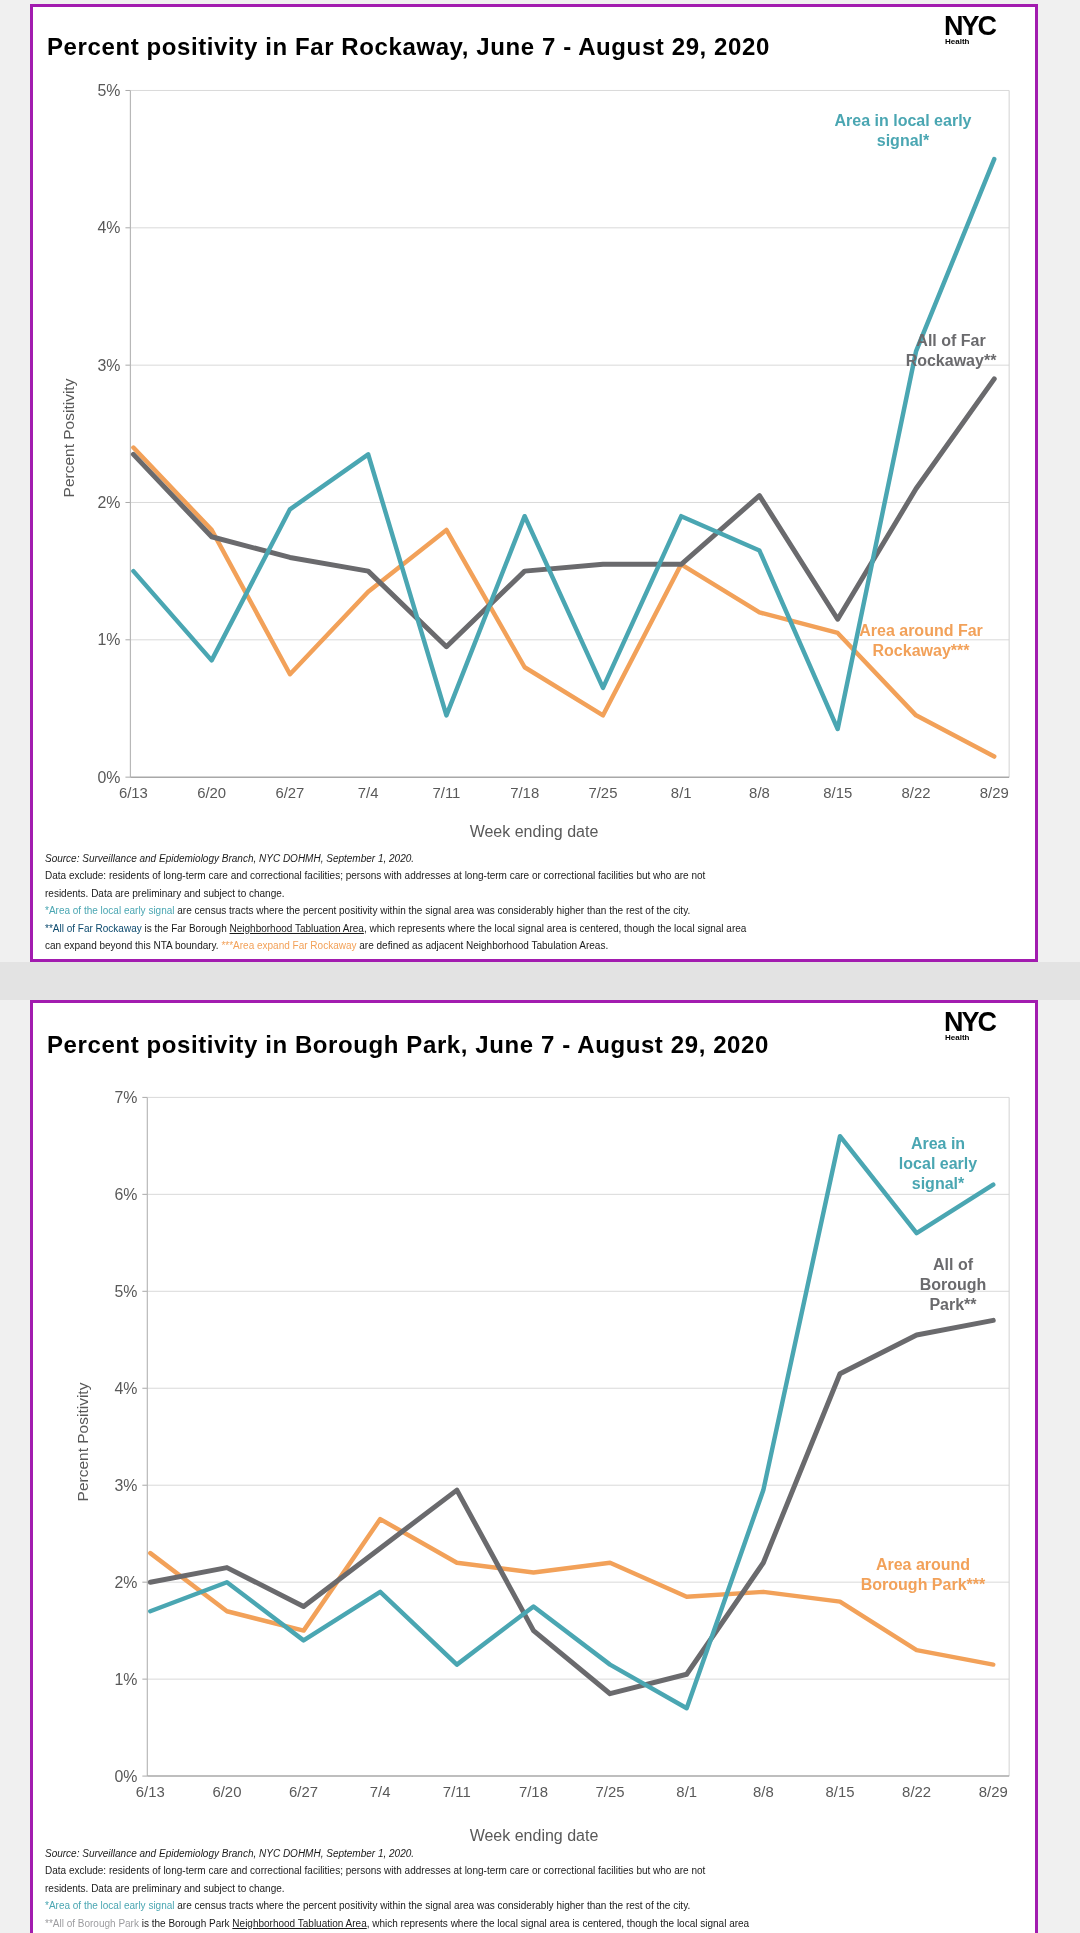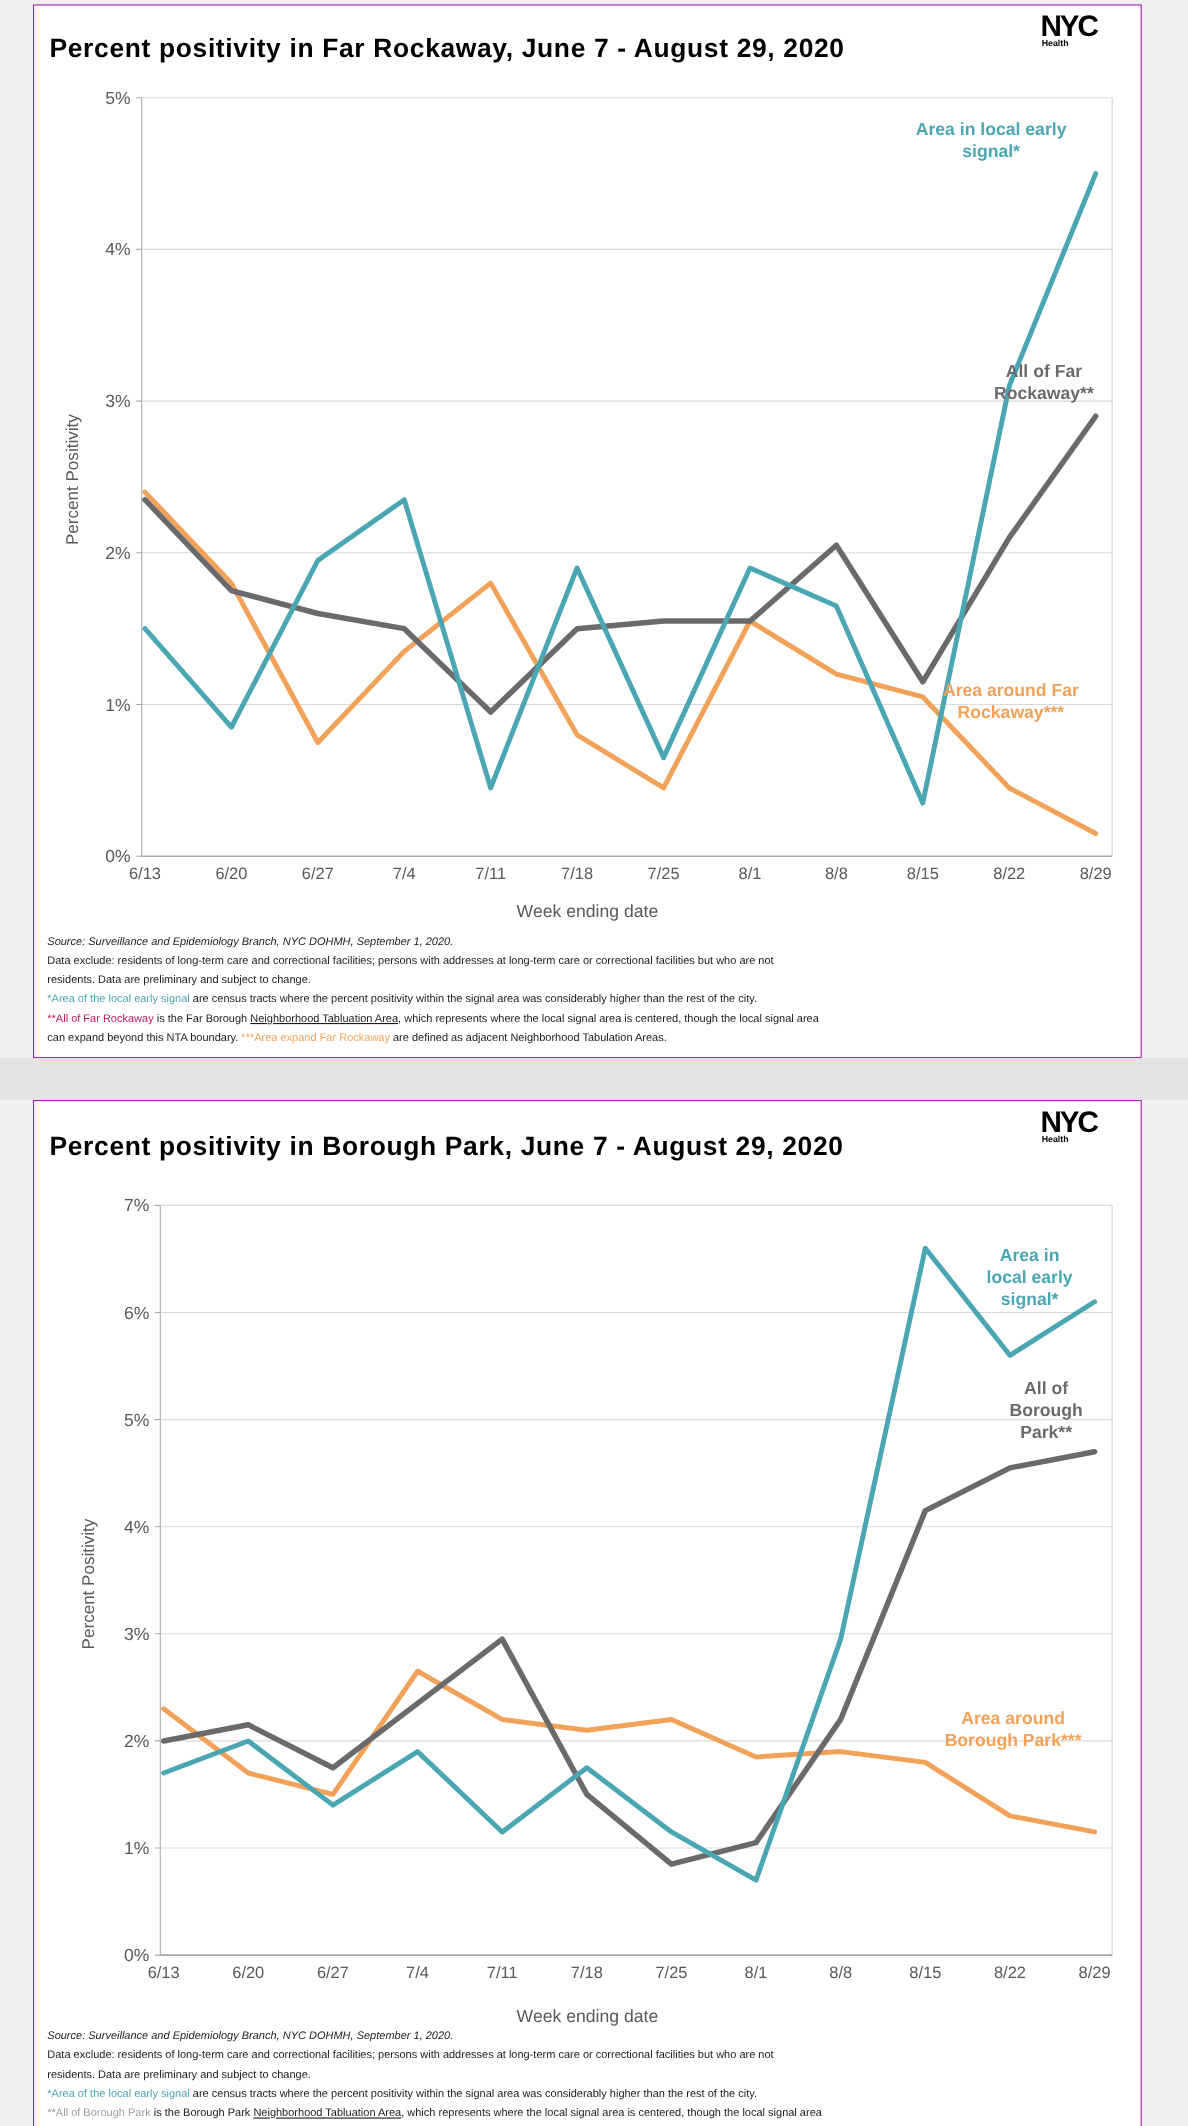--- a/index.html
+++ b/index.html
@@ -1,18 +1,18 @@
 <!DOCTYPE html>
 <html><head>
 <meta charset="utf-8">
 <style>
   html,body{margin:0;padding:0;background:#f0f0f0;}
   #page{position:relative;width:1080px;height:1933px;overflow:hidden;background:#f0f0f0;
         font-family:"Liberation Sans", sans-serif;}
-  .panel{position:absolute;left:30px;width:1008px;background:#ffffff;border:1px solid #a21caf;box-sizing:border-box;}
+  .panel{position:absolute;left:30px;width:1008px;background:#ffffff;border:3px solid #a21caf;box-sizing:border-box;}
   #panel0{top:4px;height:958px;}
   #panel1{top:1000px;height:950px;}
   .divider{position:absolute;left:0;top:962px;width:1080px;height:38px;background:#e3e3e3;}
   .title{position:absolute;left:14px;top:26px;margin:0;font-size:24px;font-weight:bold;
          letter-spacing:0.6px;color:#000;white-space:nowrap;}
   .logo{position:absolute;right:40px;top:6px;text-align:left;color:#000;}
   .logo-nyc{font-size:27px;font-weight:bold;letter-spacing:-2px;line-height:26px;}
   .logo-health{font-size:8px;font-weight:bold;margin-top:-2px;margin-left:1px;}
   .plot{position:absolute;left:0;top:0;width:100%;height:100%;}
   .ylab{position:absolute;font-size:15.5px;color:#595959;transform:rotate(-90deg);transform-origin:center;white-space:nowrap;}
@@ -71,21 +71,21 @@
         <polyline points="101.0,450.2 179.7,533.1 258.5,553.9 337.2,567.7 415.9,643.7 494.6,567.7 573.4,560.8 652.1,560.8 730.8,491.7 809.5,616.1 888.3,484.8 967.0,374.2" fill="none" stroke="#6a6a6d" stroke-width="5" stroke-linejoin="round" stroke-linecap="round"></polyline>
         <polyline points="101.0,567.7 179.7,657.5 258.5,505.5 337.2,450.2 415.9,712.8 494.6,512.4 573.4,685.2 652.1,512.4 730.8,547.0 809.5,726.6 888.3,346.6 967.0,153.1" fill="none" stroke="#4aa6b2" stroke-width="4.5" stroke-linejoin="round" stroke-linecap="round"></polyline>
       </svg>
     <div class="ylab" style="left:-34px;top:422px;width:140px;text-align:center;">Percent Positivity</div>
     <div class="xlab" style="top:816px;">Week ending date</div>
     <div class="footnotes" id="fn0" style="top:843px;">
         <div class="fn-line"><span class="seg-i">Source: Surveillance and Epidemiology Branch, NYC DOHMH, September 1, 2020.</span></div>
         <div class="fn-line"><span>Data exclude: residents of long-term care and correctional facilities; persons with addresses at long-term care or correctional facilities but who are not</span></div>
         <div class="fn-line"><span>residents. Data are preliminary and subject to change.</span></div>
         <div class="fn-line"><span style="color: rgb(74, 166, 178);">*Area of the local early signal</span><span> are census tracts where the percent positivity within the signal area was considerably higher than the rest of the city.</span></div>
-        <div class="fn-line"><span style="color: #be185d;">**All of Far Rockaway</span><span> is the Far Borough </span><span class="seg-u">Neighborhood Tabluation Area</span><span>, which represents where the local signal area is centered, though the local signal area</span></div>
+        <div class="fn-line"><span style="color: #0c4a6e;">**All of Far Rockaway</span><span> is the Far Borough </span><span class="seg-u">Neighborhood Tabluation Area</span><span>, which represents where the local signal area is centered, though the local signal area</span></div>
         <div class="fn-line"><span>can expand beyond this NTA boundary. </span><span style="color: rgb(242, 161, 89);">***Area expand Far Rockaway</span><span> are defined as adjacent Neighborhood Tabulation Areas.</span></div>
       </div>
   <div class="series-label" style="left: 710px; top: 104px; width: 320px; color: rgb(74, 166, 178);">Area in local early<br>signal*</div>
       <div class="series-label" style="left: 728px; top: 614px; width: 320px; color: rgb(242, 161, 89);">Area around Far<br>Rockaway***</div>
       <div class="series-label" style="left: 788px; top: 324px; width: 260px; color: rgb(106, 106, 109);">All of Far<br>Rockaway**</div>
     </section>
 
   <div class="divider"></div>
 
   <section class="panel" id="panel1">

